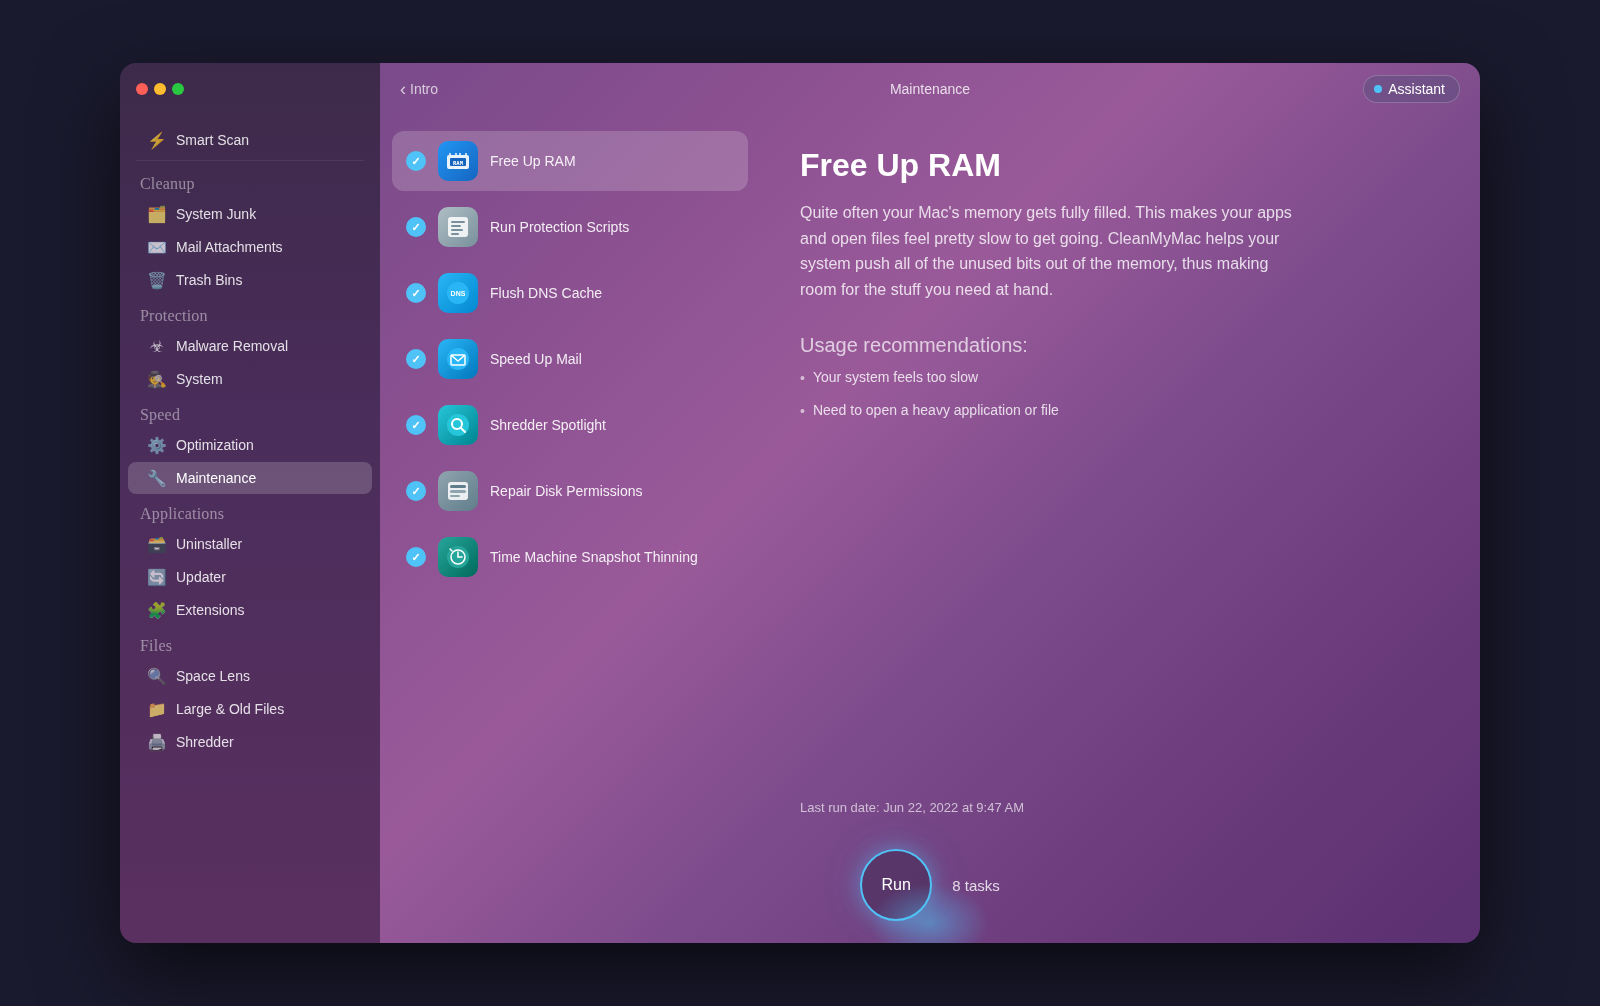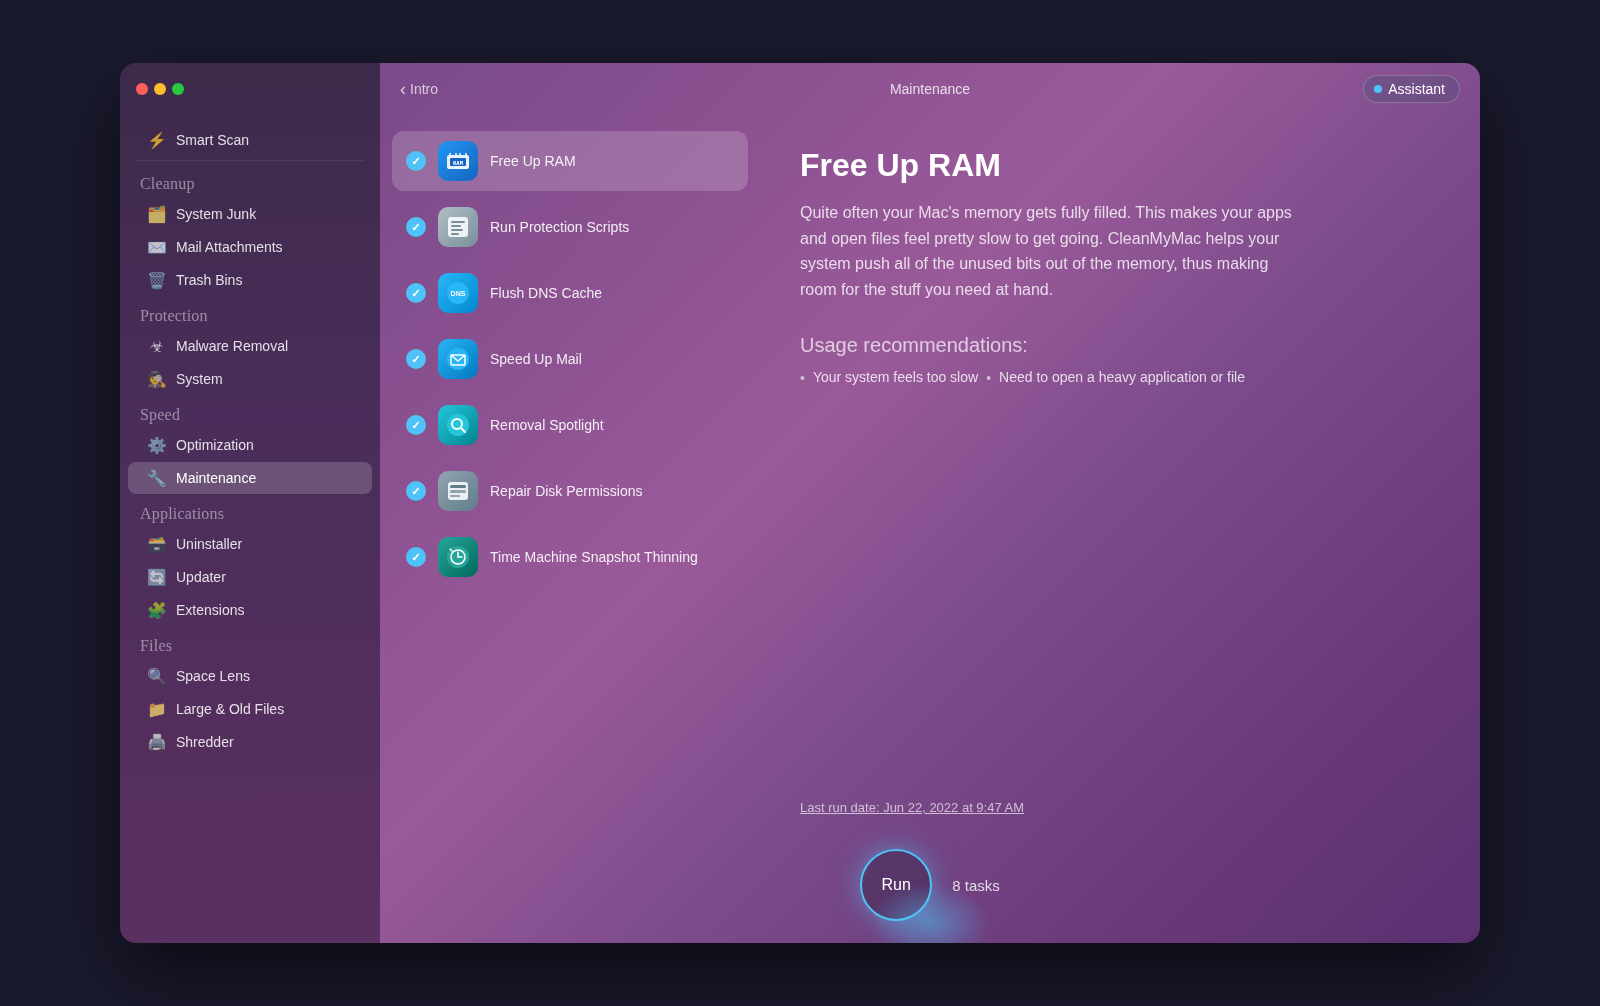--- a/index.html
+++ b/index.html
@@ -293,22 +293,22 @@
 
     .usage-label {
       font-size: 20px;
       color: rgba(255,255,255,0.7);
       margin-bottom: 12px;
     }
 
     .usage-list {
       list-style: none;
       display: flex;
-      flex-direction: row;
-      gap: 8px;
+      flex-direction: column;
+      gap: 16px;
     }
 
     .usage-list li {
       display: flex;
       align-items: flex-start;
       gap: 8px;
       color: rgba(255,255,255,0.8);
       font-size: 14px;
     }
 
@@ -316,21 +316,20 @@
       content: '•';
       color: rgba(255,255,255,0.6);
       margin-top: 1px;
     }
 
     .last-run {
       margin-top: auto;
       color: rgba(255,255,255,0.65);
       font-size: 13px;
       padding-bottom: 8px;
-      text-decoration: underline;
     }
 
     
     .bottom-bar {
       height: 100px;
       display: flex;
       align-items: center;
       justify-content: center;
       gap: 20px;
       padding-bottom: 16px;
@@ -558,21 +557,21 @@
               <defs>
                 <linearGradient id="spotGrad" x1="3" y1="3" x2="25" y2="25">
                   <stop offset="0%" stop-color="#26C6DA"></stop>
                   <stop offset="100%" stop-color="#00838F"></stop>
                 </linearGradient>
               </defs>
               <circle cx="13" cy="13" r="5" stroke="white" stroke-width="2" fill="none"></circle>
               <line x1="17" y1="17" x2="21" y2="21" stroke="white" stroke-width="2" stroke-linecap="round"></line>
             </svg>
           </div>
-          <span class="task-label">Removal Spotlight</span>
+          <span class="task-label">Shredder Spotlight</span>
         </div>
 
         <div class="task-item">
           <div class="task-checkbox"></div>
           <div class="task-icon-wrap task-icon-disk">
             <svg width="28" height="28" viewBox="0 0 28 28" fill="none">
               <rect x="4" y="5" width="20" height="18" rx="3" fill="white" opacity="0.85"></rect>
               <rect x="6" y="8" width="16" height="3" rx="1.5" fill="#607D8B"></rect>
               <rect x="6" y="13" width="16" height="3" rx="1.5" fill="#90A4AE"></rect>
               <rect x="6" y="18" width="10" height="2" rx="1" fill="#90A4AE"></rect>

